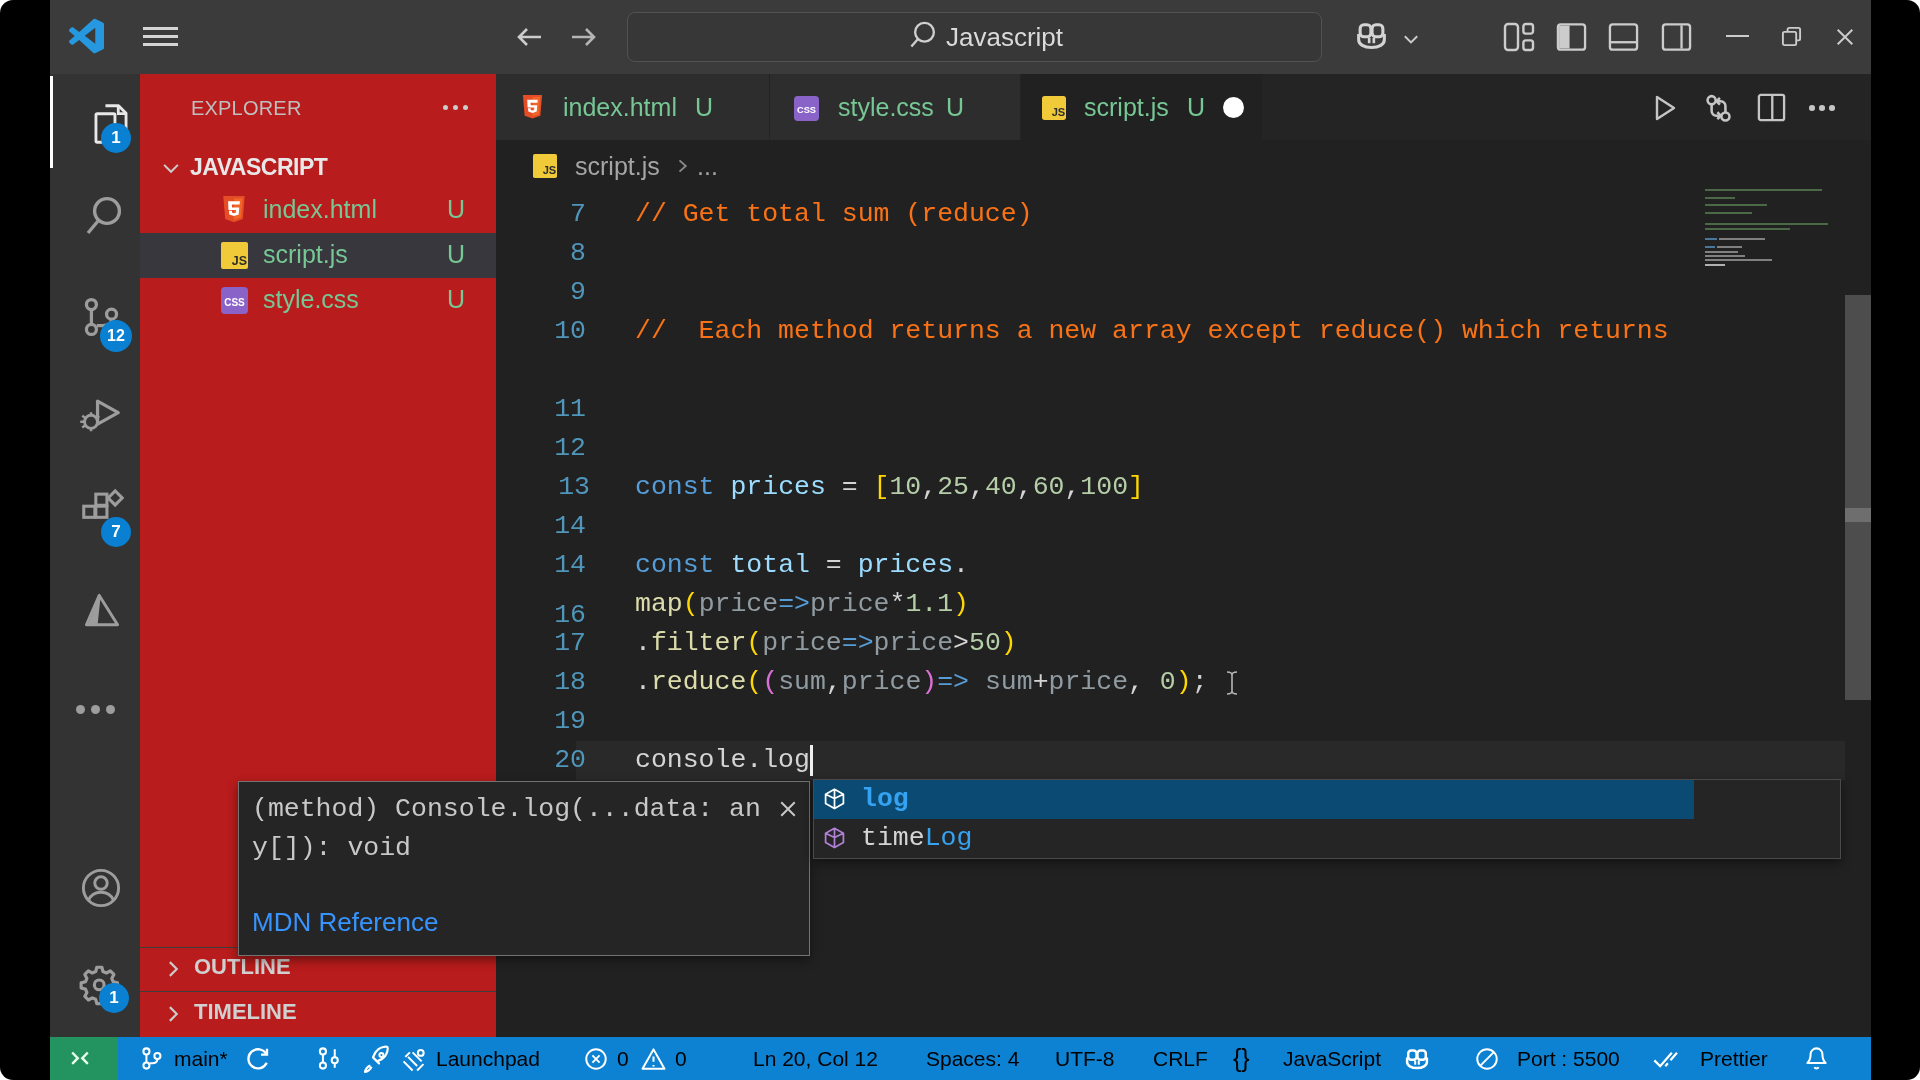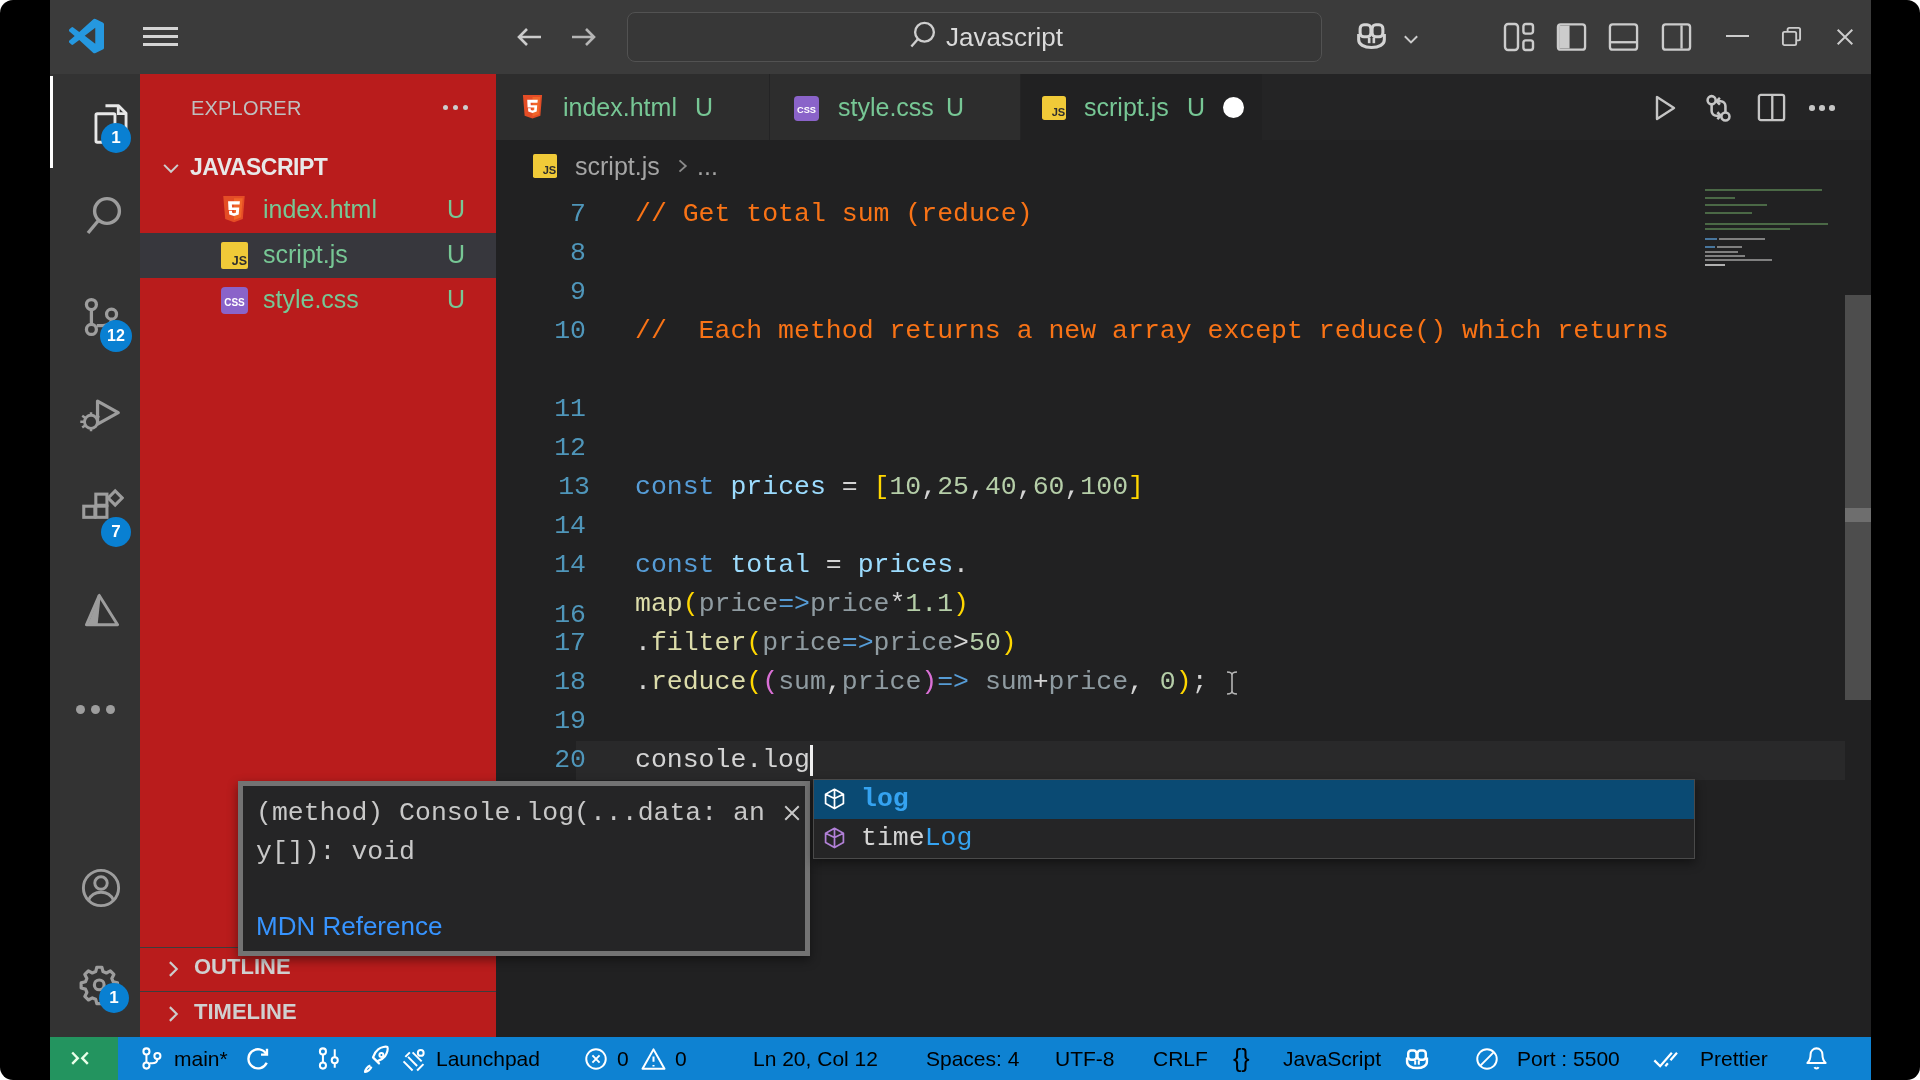--- a/index.html
+++ b/index.html
@@ -25,22 +25,22 @@
 .code{font-family:"Liberation Mono",monospace;font-size:26.5px;white-space:pre;}
 .cline{position:absolute;height:39px;line-height:39px;}
 .lnum{position:absolute;width:58px;text-align:right;color:#4f96ba;height:39px;line-height:39px;font-family:"Liberation Mono",monospace;font-size:26.5px;}
 .tc{color:#f97316;} .tk{color:#569cd6;} .tv{color:#9cdcfe;} .tw{color:#d4d4d4;}
 .tf{color:#dcdcaa;} .tp{color:#8f9ba1;} .tn{color:#b5cea8;} .b1{color:#ffd700;} .b2{color:#da70d6;}
 
 #statusbar{position:absolute;left:0;top:1037px;width:1821px;height:43px;background:#0e82d2;color:#fff;font-size:21px;}
 #remote{position:absolute;left:0;top:0;width:68px;height:43px;background:#23945f;}
 .sbi{position:absolute;top:0;height:43px;line-height:43px;color:#000000;}
 
-#hover{position:absolute;left:188px;top:781px;width:572px;height:175px;background:#252526;border:5px solid #737373;box-shadow:0 4px 10px rgba(0,0,0,.45);}
-#suggest{position:absolute;left:763px;top:779px;width:882px;height:80px;background:#252526;border:1px solid #4a4a4a;box-shadow:0 4px 10px rgba(0,0,0,.45);}
+#hover{position:absolute;left:188px;top:781px;width:572px;height:175px;background:#252526;border:1px solid #737373;box-shadow:0 4px 10px rgba(0,0,0,.45);}
+#suggest{position:absolute;left:763px;top:779px;width:1028px;height:80px;background:#252526;border:1px solid #4a4a4a;box-shadow:0 4px 10px rgba(0,0,0,.45);}
 </style>
 </head>
 <body>
 <div id="canvas">
 <div id="black"></div>
 <div id="win">
 
   <div id="titlebar">
     <svg class="abs" style="left:19px;top:18px" width="35" height="36" viewBox="0 0 100 100">
       <path fill="#2598e0" d="M96.5 11.2 75.9 1.3a6.2 6.2 0 0 0-7.1 1.2L29.3 38.7 12.1 25.6a4.2 4.2 0 0 0-5.3.2L1.3 30.8a4.2 4.2 0 0 0 0 6.2l14.9 13L1.3 63a4.2 4.2 0 0 0 0 6.2l5.5 5a4.2 4.2 0 0 0 5.3.2l17.2-13.1 39.5 36.2a6.2 6.2 0 0 0 7.1 1.2l20.6-9.9a6.2 6.2 0 0 0 3.5-5.6V16.8a6.2 6.2 0 0 0-3.5-5.6zM75 72.3 45 49.5 75 26.7z"></path>

